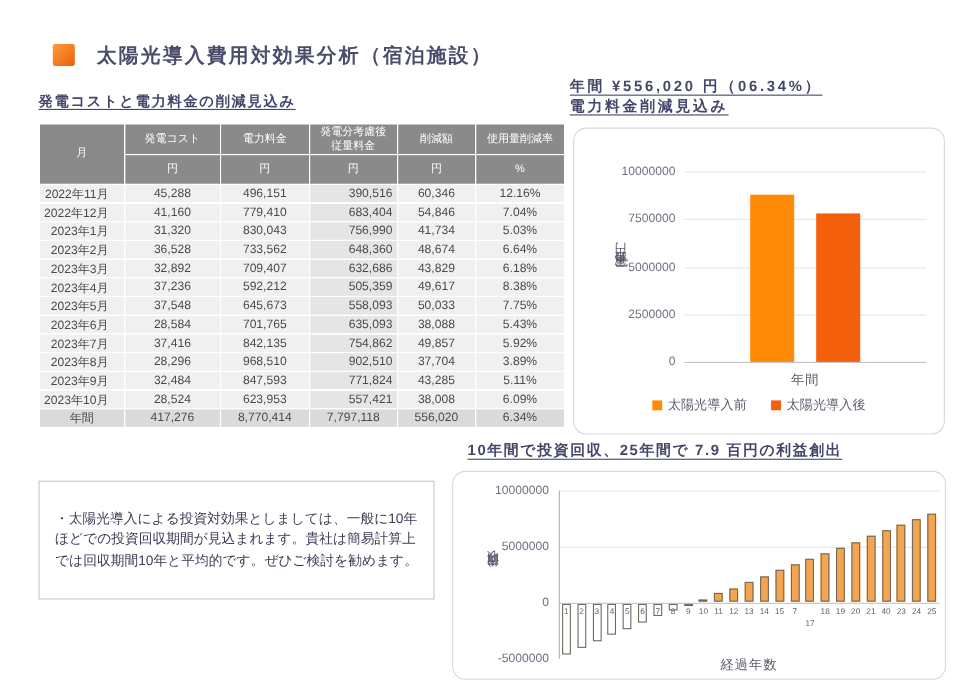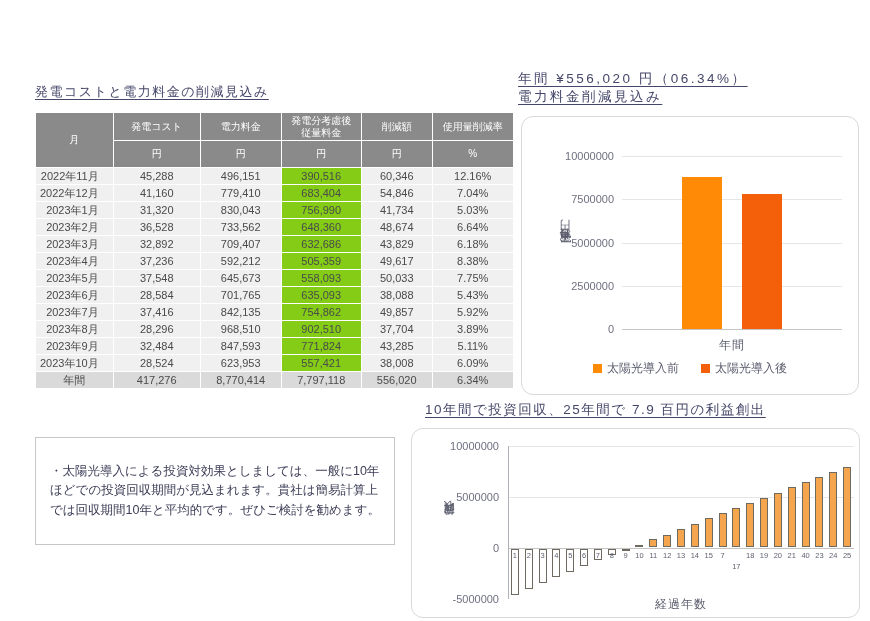--- a/index.html
+++ b/index.html
@@ -5,33 +5,33 @@
   html,body{margin:0;padding:0;background:#ffffff;}
   .page{
     position:relative;width:870px;height:621px;background:#ffffff;overflow:hidden;
     font-family:"Liberation Sans","DejaVu Sans",sans-serif;color:#4a4a4a;
   }
   
   .title-row{position:absolute;left:48px;top:38px;display:flex;align-items:center;gap:20px;}
   .title-bullet{width:20px;height:20px;border-radius:2px;background:linear-gradient(135deg,#fb9a3c 0%,#f47b20 55%,#ea620a 100%);}
   .page-title{font-size:18px;font-weight:bold;letter-spacing:2px;color:#4b4d6b;}
   
-  .sec-heading{position:absolute;font-weight:normal;color:#45476a;text-decoration:underline;text-underline-offset:3px;}
+  .sec-heading{position:absolute;font-weight:bold;color:#45476a;text-decoration:underline;text-underline-offset:3px;}
   .left-table-heading{left:35px;top:83px;font-size:13px;letter-spacing:1.5px;}
   .annual-heading{left:518px;top:70px;font-size:13.5px;letter-spacing:2.5px;line-height:1.35;}
   .payback-heading{left:425px;top:401px;font-size:13.5px;letter-spacing:1.5px;}
   
   table.cost{position:absolute;left:35px;top:112px;border-collapse:collapse;table-layout:fixed;font-size:11px;}
   table.cost td,table.cost th{border:1px solid #ffffff;padding:0 4px;overflow:hidden;white-space:nowrap;}
   table.cost th{background:#8a8a8a;color:#ffffff;font-weight:normal;font-size:10px;text-align:center;white-space:pre-line;line-height:1.2;}
   table.cost .hr1 th{height:27px;}
   table.cost .hr2 th{height:26px;}
   table.cost td{background:#f0f0f0;height:16px;text-align:center;color:#4a4a4a;}
   table.cost td.month{text-align:right;padding-right:14px;}
-  table.cost td.after{background:#84cc16;}
+  table.cost td.after{background:#e5e5e5;text-align:right;}
   table.cost tr.total td{background:#dadada;}
   table.cost tr.total td.month{text-align:center;padding-right:4px;}
   
   .card{position:absolute;background:#ffffff;border:1.5px solid #d9d9d9;border-radius:12px;}
   .card-annual{left:521px;top:116px;width:336px;height:277px;}
   .card-payback{left:411px;top:428px;width:447px;height:188px;}
   .gridline{position:absolute;height:1px;background:#e6e6e6;}
   .gridline.zero{background:#c4c4c4;}
   .tick-label{position:absolute;font-size:11px;color:#6f7080;text-align:right;transform:translateY(-50%);}
   .bar{position:absolute;}
@@ -45,20 +45,24 @@
   
   .note-box{position:absolute;left:35px;top:437px;width:360px;height:108px;border:1px solid #c6c6c6;box-sizing:border-box;
     display:flex;align-items:center;}
   .note-text{padding:10px 14px;font-size:12.5px;line-height:1.55;color:#3b3c55;}
 </style>
 </head>
 <body>
 
 <div class="page">
 
+  <div class="title-row">
+    <div class="title-bullet"></div>
+    <div class="page-title">太陽光導入費用対効果分析（宿泊施設）</div>
+  </div>
 
   <div class="sec-heading left-table-heading">発電コストと電力料金の削減見込み</div>
 
   <table class="cost">
     <colgroup>
       <col style="width:73px">
         <col style="width:87px">
         <col style="width:81px">
       <col style="width:80px">
         <col style="width:71px">

